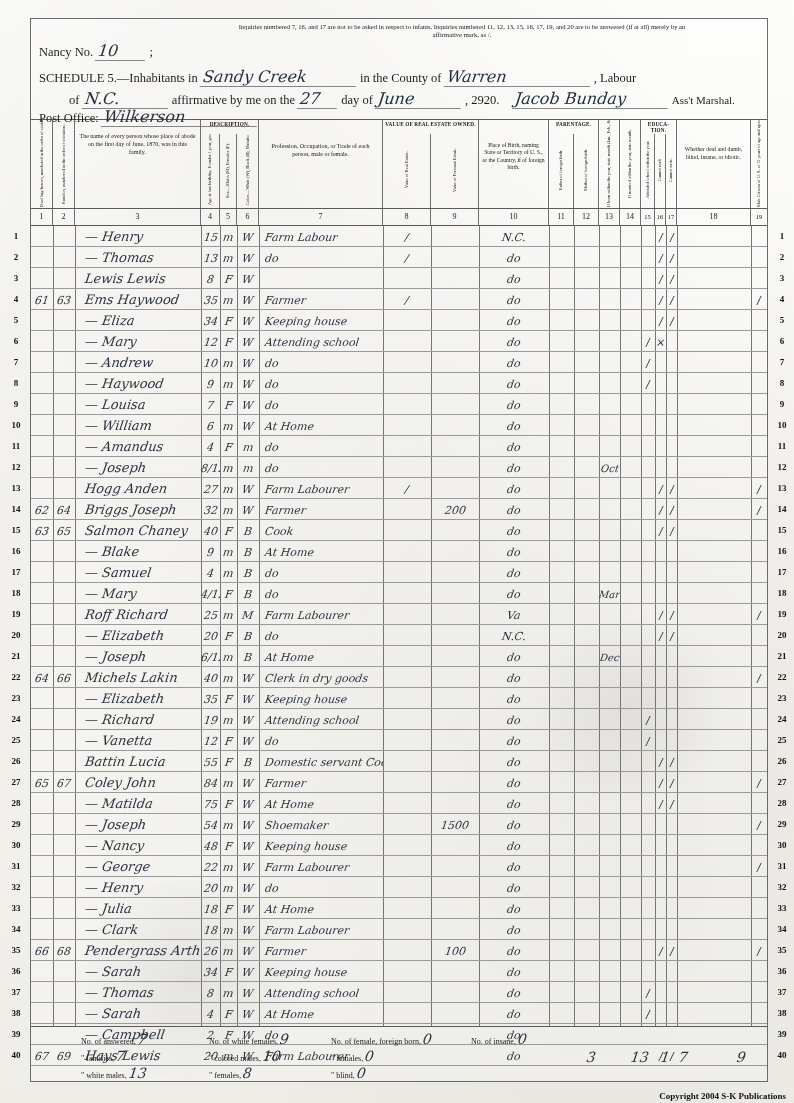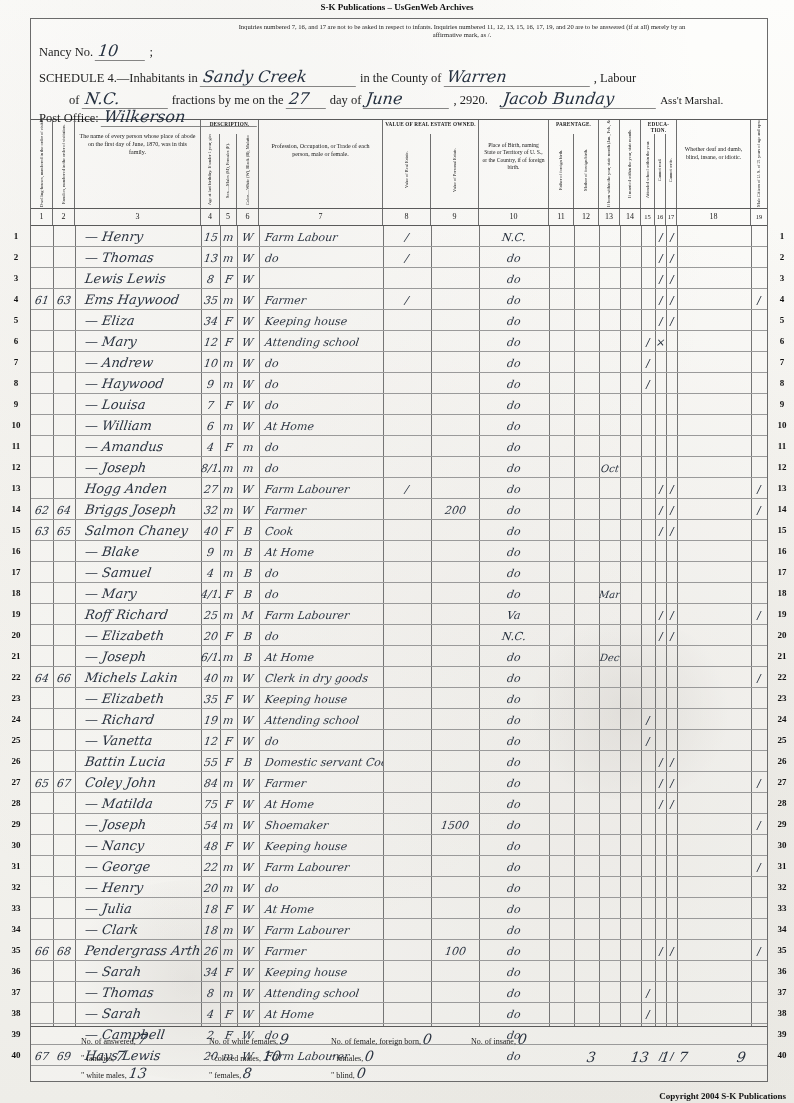--- a/index.html
+++ b/index.html
@@ -92,49 +92,48 @@
     position:absolute;border-radius:50%;
     background:radial-gradient(circle,rgba(120,110,100,0.16),rgba(120,110,100,0) 70%);
     pointer-events:none;
   }
 </style>
 </head>
 <body>
 
 <div class="page">
 
-  <div class="topbar">S-K Publications – UsGenWeb Archives</div>
   <div class="botbar">Copyright 2004 S-K Publications</div>
 
   <div class="smudge" style="left:520px;top:620px;width:220px;height:180px;"></div>
   <div class="smudge" style="left:60px;top:880px;width:260px;height:200px;"></div>
 
   <div class="sheet">
 
     <div class="hdr">
       <div class="instr">Inquiries numbered 7, 16, and 17 are not to be asked in respect to infants.  Inquiries numbered 11, 12, 13, 15, 16, 17, 19, and 20 are to be answered (if at all) merely by an affirmative mark, as /.</div>
 
       <div class="hline" style="left:8px;top:22px;">
         <span>Nancy No.</span>
         <span class="scr" style="width:44px;">10</span>
         <span>;</span>
       </div>
 
       <div class="hline" style="left:8px;top:48px;">
-        <span>SCHEDULE 4.—Inhabitants in</span>
+        <span>SCHEDULE 5.—Inhabitants in</span>
         <span class="scr" style="width:150px;">Sandy Creek</span>
         <span>in the County of</span>
         <span class="scr" style="width:140px;">Warren</span>
         <span>, Labour</span>
       </div>
 
       <div class="hline" style="left:38px;top:70px;">
         <span>of</span>
         <span class="scr" style="width:80px;">N.C.</span>
-        <span>fractions by me on the</span>
+        <span>affirmative by me on the</span>
         <span class="scr" style="width:34px;">27</span>
         <span>day of</span>
         <span class="scr" style="width:80px;">June</span>
         <span>, 2920.</span>
         <span class="scr" style="width:150px;margin-left:10px;">Jacob Bunday</span>
         <span style="font-size:11px;">Ass't Marshal.</span>
       </div>
 
       <div class="hline" style="left:8px;top:88px;">
         <span>Post Office:</span>

